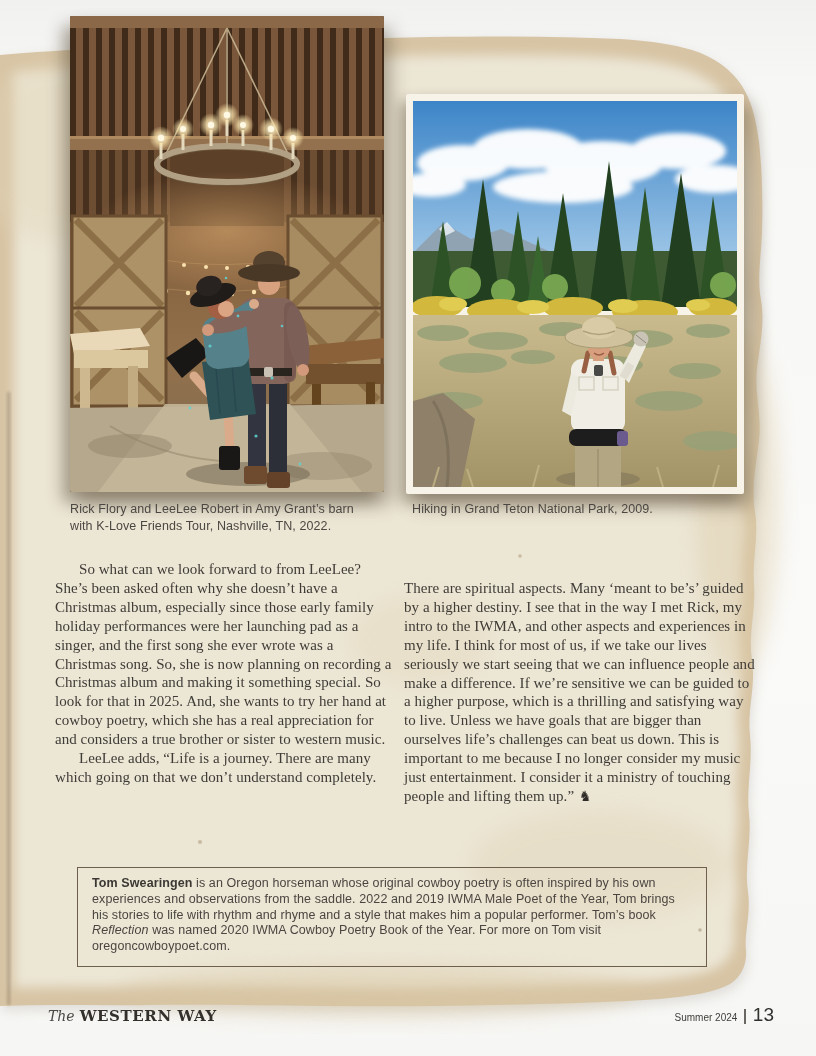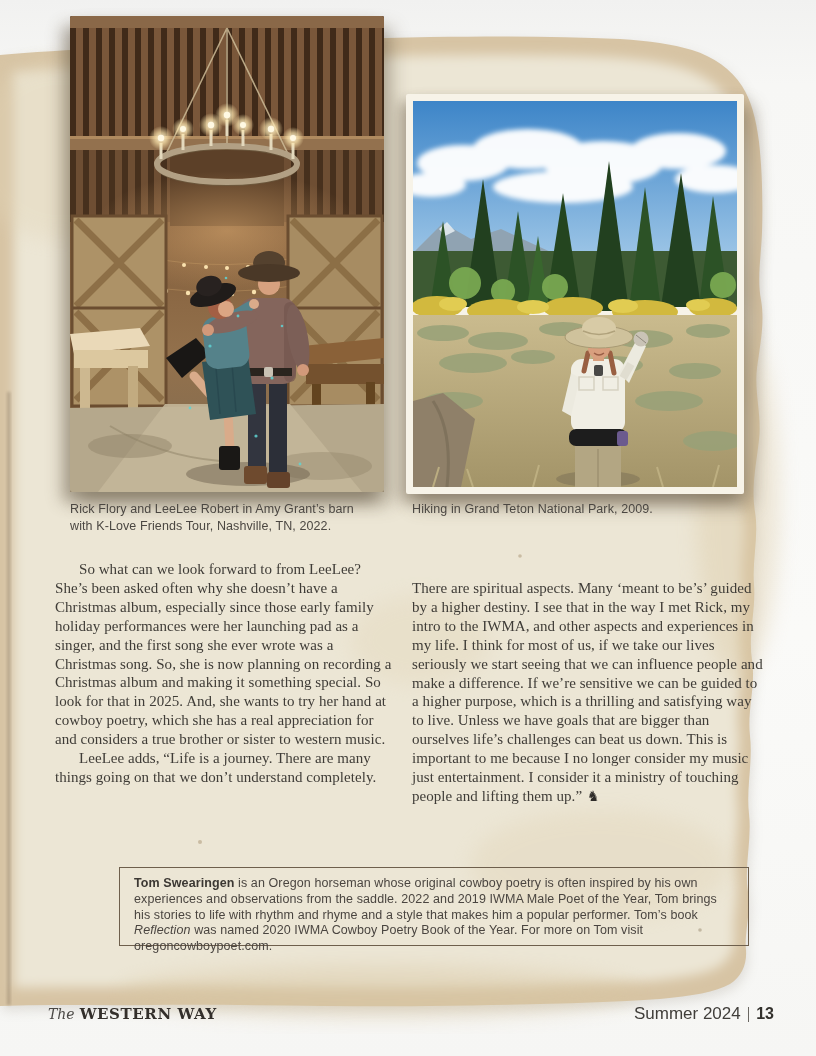--- a/index.html
+++ b/index.html
@@ -25,57 +25,57 @@
   .photo-right svg{display:block;}
   
   .caption{
     position:absolute;color:#4b4742;font-size:12.5px;line-height:16.5px;
     letter-spacing:.1px;
   }
   .caption-left{left:70px;top:501px;width:300px;}
   .caption-right{left:412px;top:501px;width:330px;}
   
   .columns{
-    position:absolute;left:55px;top:560px;width:710px;display:flex;gap:16px;
+    position:absolute;left:55px;top:560px;width:710px;display:flex;gap:8px;
     font-family:"Liberation Serif",serif;color:#3f3c37;
   }
   .col{font-size:15px;line-height:18.9px;letter-spacing:.05px;}
   .col-left{width:341px;}
   .col-right{width:353px;margin-top:19px;}
   .col p{margin:0;}
   .col p.indent{text-indent:24px;}
   .end-mark{font-size:14px;margin-left:5px;color:#2e2b28;font-family:"DejaVu Sans",sans-serif;}
   
   .bio-box{
-    position:absolute;left:77px;top:867px;width:630px;height:79px;
+    position:absolute;left:77px;top:867px;width:630px;height:100px;
     border:1.5px solid #6e5f4c;box-sizing:border-box;
     padding:8px 14px 0 14px;
-    color:#4a4540;font-size:12.5px;line-height:15.8px;letter-spacing:.1px;margin-left:42px;
+    color:#4a4540;font-size:12.5px;line-height:15.8px;letter-spacing:.1px;
   }
   .bio-box p{margin:0;}
   .bio-box b{color:#3c3833;}
   
   .footer{
     position:absolute;left:48px;right:50px;top:1004px;height:26px;
     display:flex;justify-content:space-between;align-items:baseline;
   }
   .logo-the{
     font-family:"DejaVu Serif",serif;font-style:italic;font-size:14px;color:#4a4845;
     margin-right:5px;
   }
   .logo-name{
     font-family:"DejaVu Serif",serif;font-weight:bold;font-size:15px;color:#332f2b;
     letter-spacing:.6px;
   }
-  .issue-text{font-size:17px;color:#403e3a;}
+  .issue-text{font-size:10px;color:#403e3a;}
   .issue-sep{
     display:inline-block;width:1.5px;height:15px;background:#6a6762;
     margin:0 7px -3px 7px;
   }
-  .page-num{font-size:16px;font-weight:bold;color:#33312d;}
+  .page-num{font-size:19px;font-weight:normal;color:#33312d;}
 </style>
 </head>
 <body>
 
 <div class="page">
 
   <svg class="layer" width="816" height="1056" viewBox="0 0 816 1056">
     <defs>
       <filter id="blur6" x="-20%" y="-20%" width="140%" height="140%">
           <feGaussianBlur stdDeviation="6"></feGaussianBlur>
@@ -388,21 +388,21 @@
       </g>
     </svg>
   </div>
 
   <div class="caption caption-left">Rick Flory and LeeLee Robert in Amy Grant’s barn with K-Love Friends Tour, Nashville, TN, 2022.</div>
   <div class="caption caption-right">Hiking in Grand Teton National Park, 2009.</div>
 
   <div class="columns">
     <div class="col col-left">
       <p class="indent">So what can we look forward to from LeeLee? She’s been asked often why she doesn’t have a Christmas album, especially since those early family holiday performances were her launching pad as a singer, and the first song she ever wrote was a Christmas song.  So, she is now planning on recording a Christmas album and making it something special.  So look for that in 2025.  And, she wants to try her hand at cowboy poetry, which she has a real appreciation for and considers a true brother or sister to western music.</p>
-      <p class="indent">LeeLee adds, “Life is a journey. There are many things going on that we don’t understand completely.</p>
+      <p class="indent">LeeLee adds, “Life is a journey. There are many which going on that we don’t understand completely.</p>
     </div>
     <div class="col col-right">
       <p><span>There are spiritual aspects. Many ‘meant to be’s’ guided by a higher destiny. I see that in the way I met Rick, my intro to the IWMA, and other aspects and experiences in my life. I think for most of us, if we take our lives seriously we start seeing that we can influence people and make a difference. If we’re sensitive we can be guided to a higher purpose, which is a thrilling and satisfying way to live. Unless we have goals that are bigger than ourselves life’s challenges can beat us down. This is important to me because I no longer consider my music just entertainment.  I consider it a ministry of touching people and lifting them up.”</span><span class="end-mark">♞</span></p>
     </div>
   </div>
 
   <div class="bio-box">
     <p><b>Tom Swearingen</b><span> is an Oregon horseman whose original cowboy poetry is often inspired by his own experiences and observations from the saddle. 2022 and 2019 IWMA Male Poet of the Year, Tom brings his stories to life with rhythm and rhyme and a style that makes him a popular performer. Tom’s book </span><i>Reflection</i><span> was named 2020 IWMA Cowboy Poetry Book of the Year.  For more on Tom visit oregoncowboypoet.com.</span></p>
   </div>
 

